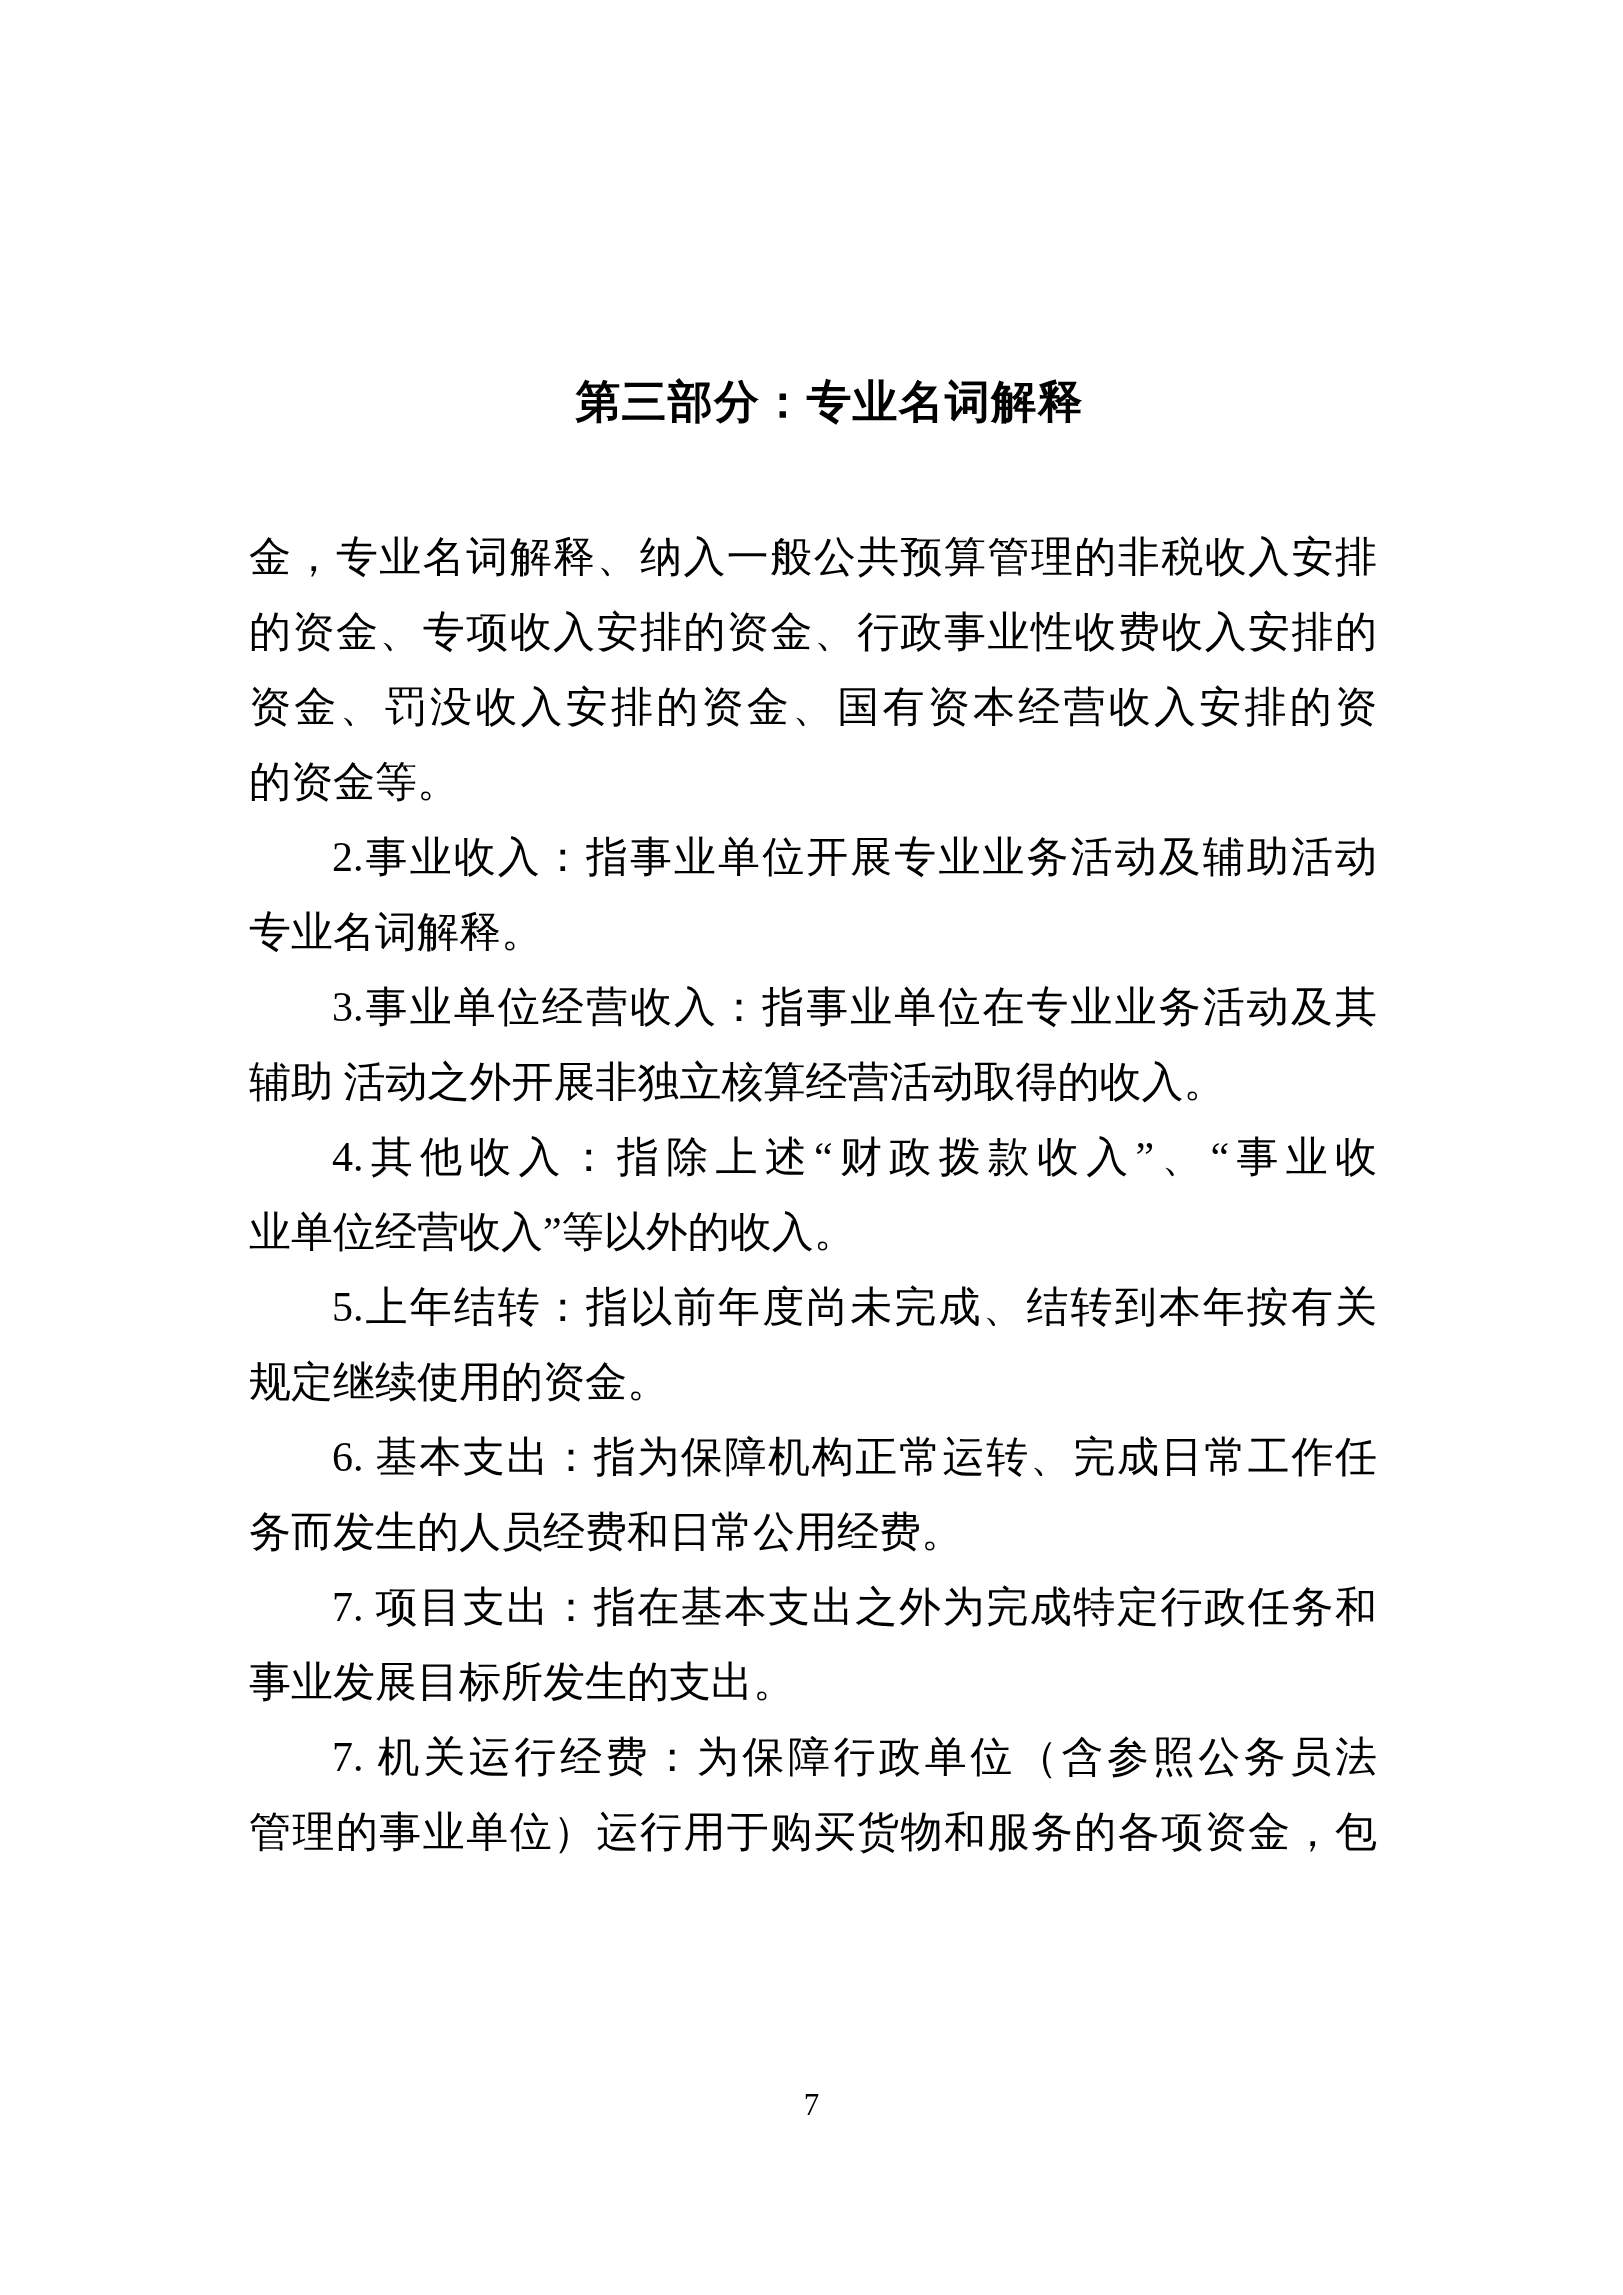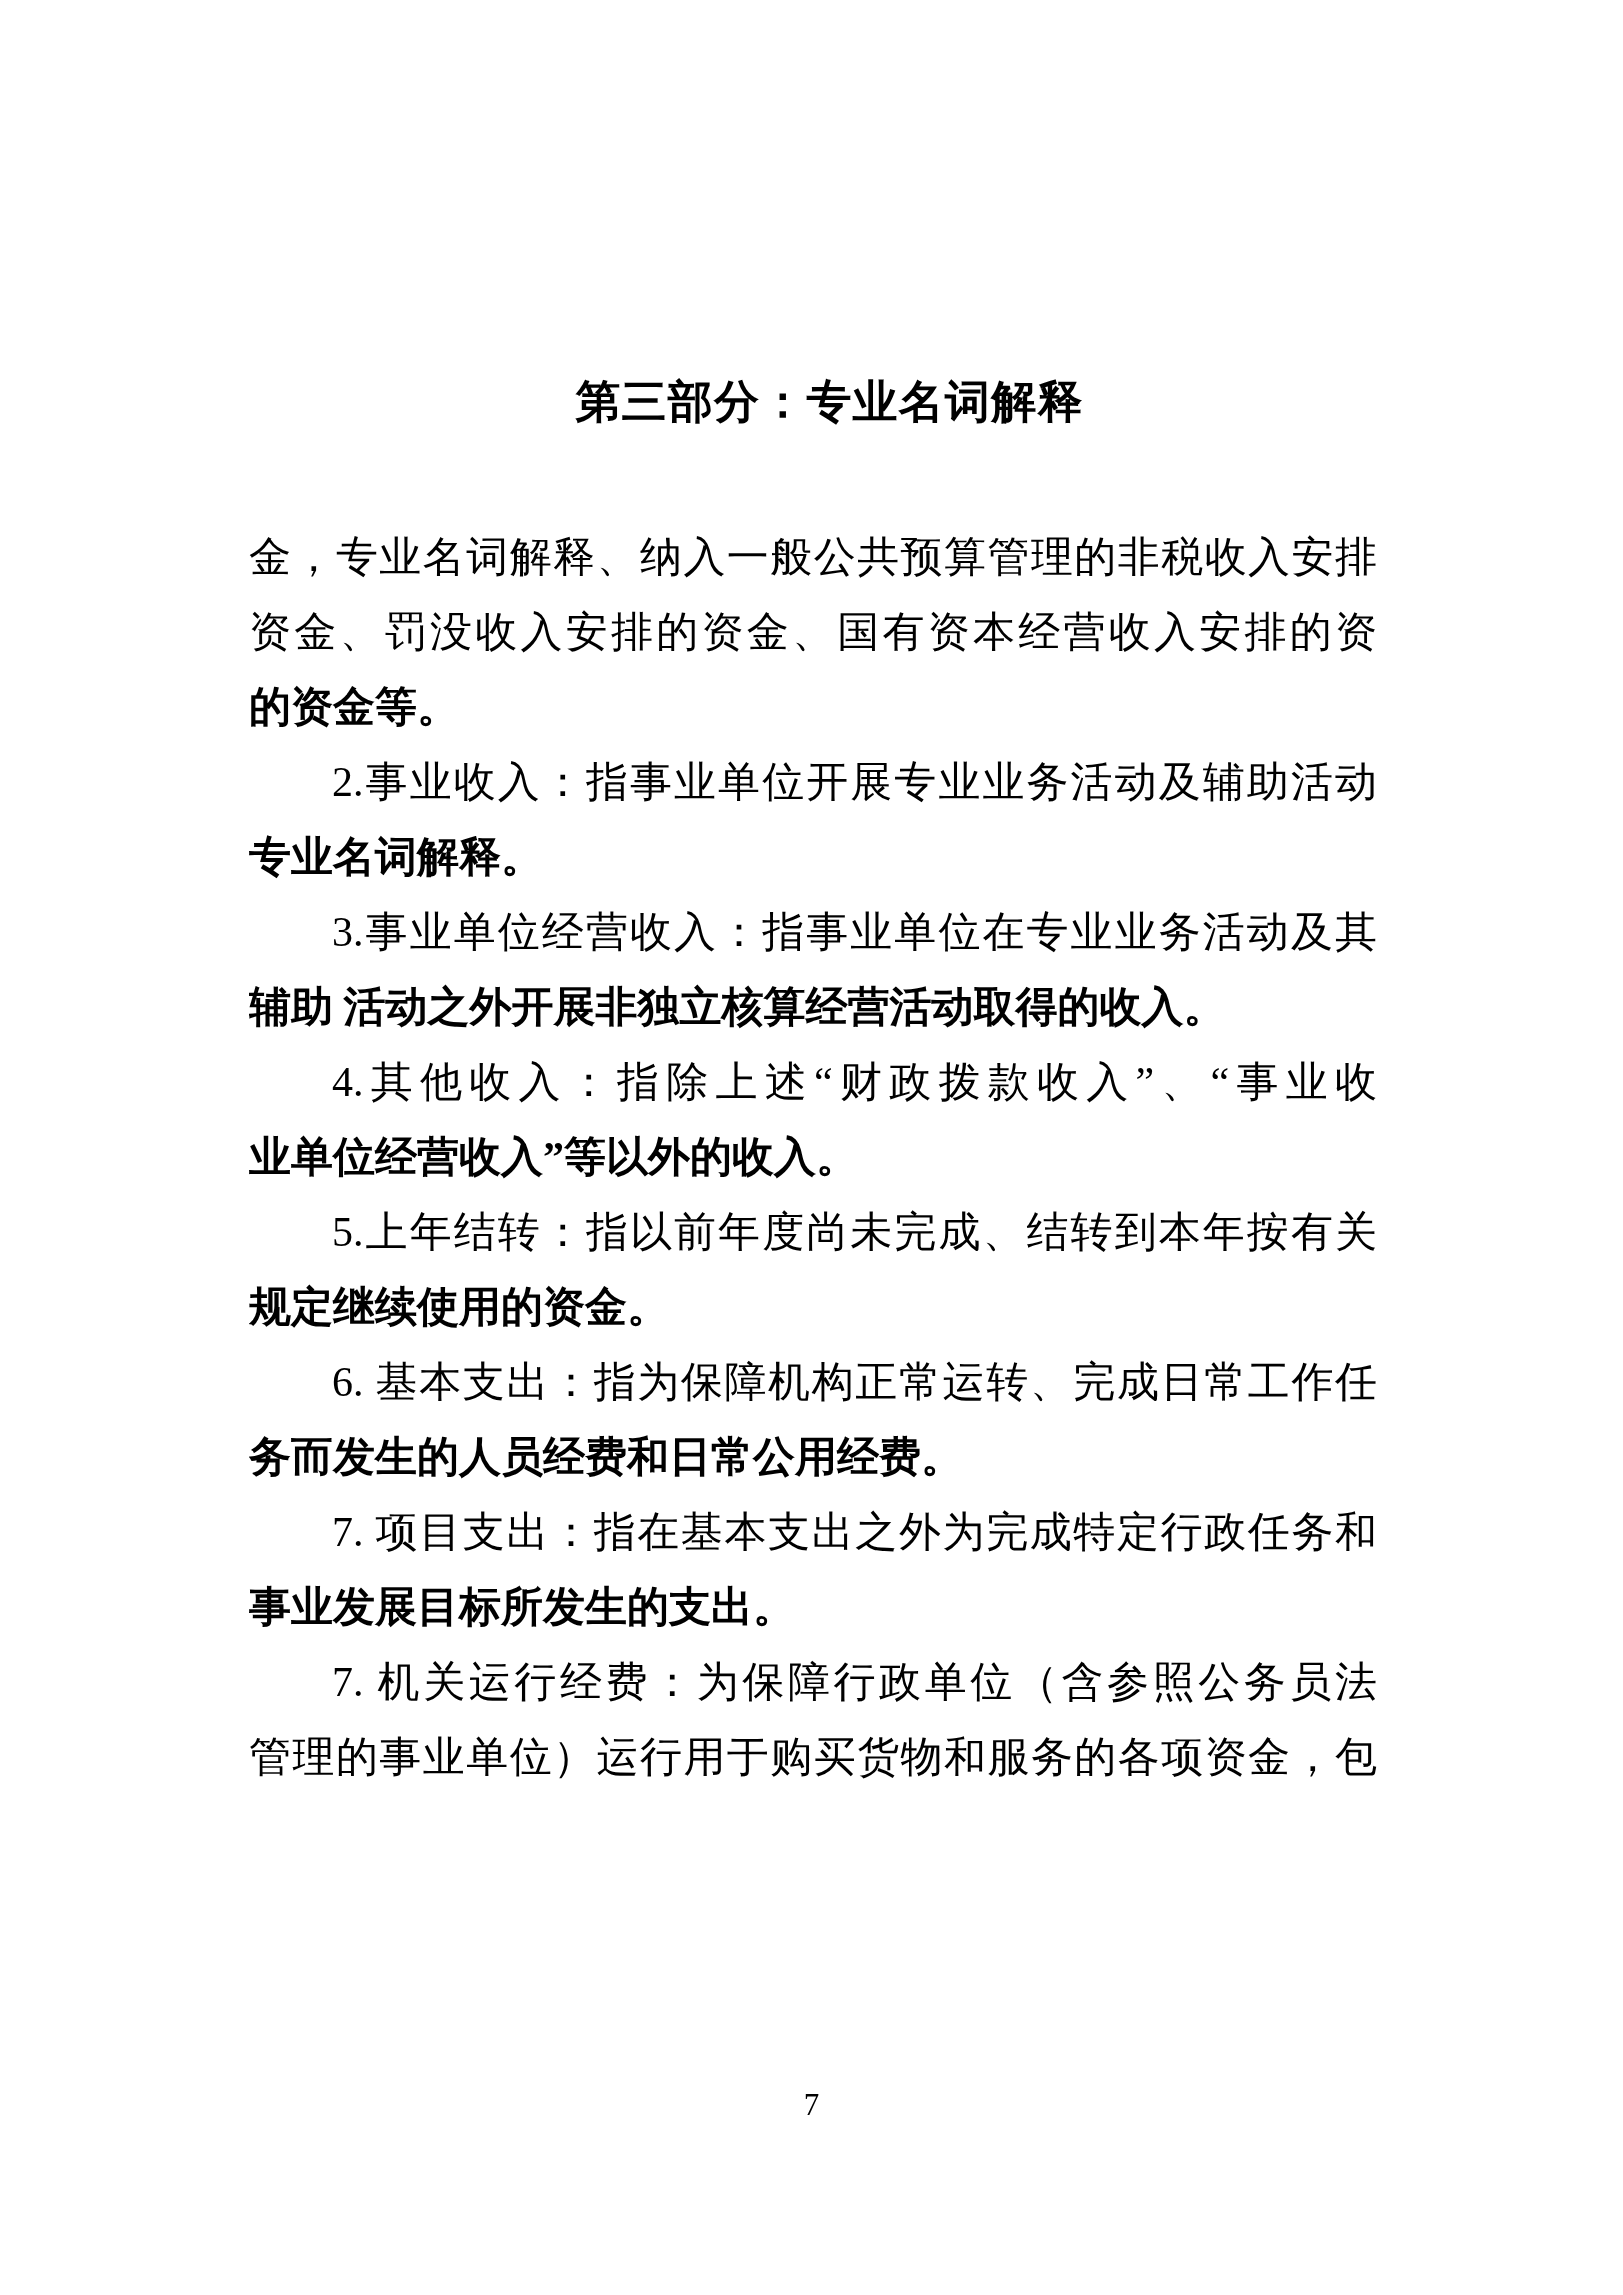--- a/index.html
+++ b/index.html
@@ -44,21 +44,20 @@
     text-align: justify;
     text-justify: inter-ideograph;
     overflow: hidden;
   }
   .line.full {
     text-align-last: justify;
   }
   .line.end {
     text-align: right;
     text-align-last: left;
-    font-weight: bold;
   }
   .line.indent {
     padding-left: 83px;
   }
   .page-number {
     position: absolute;
     top: 2088px;
     left: 0;
     width: 100%;
     text-align: center;
@@ -69,20 +68,21 @@
 </style>
 </head>
 <body>
 
 <div class="page">
 
   <div class="doc-title">第三部分：专业名词解释</div>
 
   <div class="doc-body">
     <div class="line full">金，专业名词解释、纳入一般公共预算管理的非税收入安排</div>
+    <div class="line full">的资金、专项收入安排的资金、行政事业性收费收入安排的</div>
     <div class="line full">资金、罚没收入安排的资金、国有资本经营收入安排的资金、</div>
     <div class="line end">的资金等。</div>
     <div class="line full indent">2.事业收入：指事业单位开展专业业务活动及辅助活动</div>
     <div class="line end">专业名词解释。</div>
     <div class="line full indent">3.事业单位经营收入：指事业单位在专业业务活动及其</div>
     <div class="line end">辅助 活动之外开展非独立核算经营活动取得的收入。</div>
     <div class="line full indent">4.其他收入：指除上述“财政拨款收入”、“事业收入”、“事</div>
     <div class="line end">业单位经营收入”等以外的收入。</div>
     <div class="line full indent">5.上年结转：指以前年度尚未完成、结转到本年按有关</div>
     <div class="line end">规定继续使用的资金。</div>

